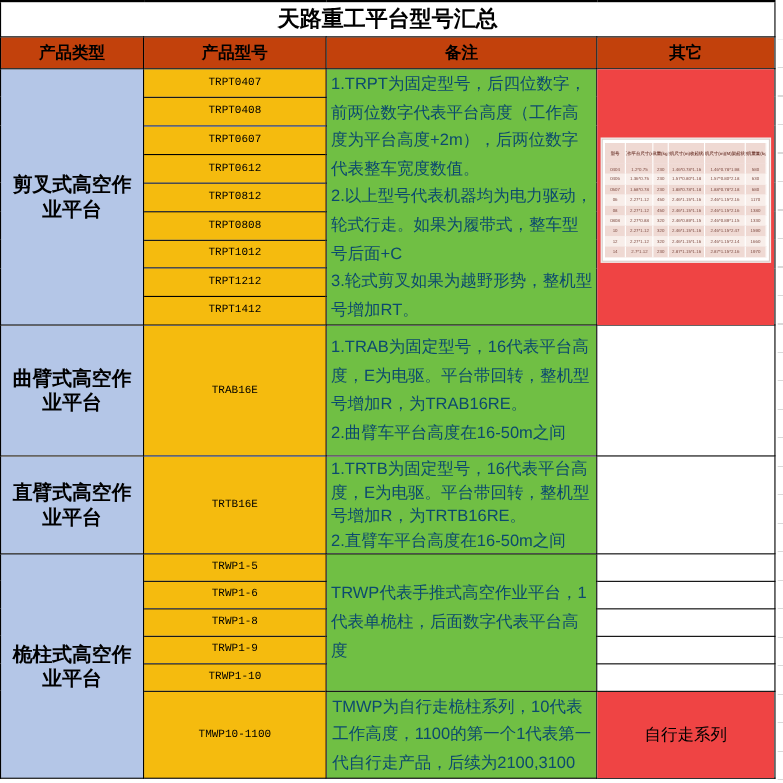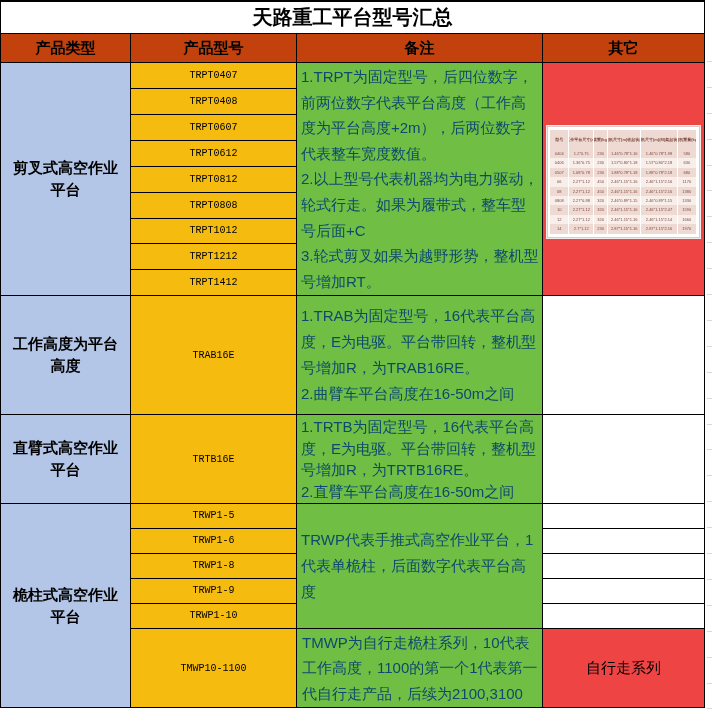--- a/index.html
+++ b/index.html
@@ -13,21 +13,21 @@
   }
   table.main td{border:1px solid #000;overflow:hidden;}
   tr.title-row td{
     height:29px;background:#fff;text-align:center;font-weight:bold;font-size:20px;
     border-top:2px solid #000;
   }
   tr.header-row td{
     height:26px;background:#c2410c;text-align:center;font-weight:bold;font-size:15px;
   }
   td.type{
-    background:#B4C6E7;text-align:center;font-weight:bold;font-size:15px;
+    background:#B4C6E7;text-align:center;font-weight:bold;font-size:18px;
     padding:0 7px;line-height:22px;
   }
   td.model{
     background:#F5BB0E;text-align:center;
     font-family:"Liberation Mono","DejaVu Sans Mono",monospace;
     font-size:10px;height:24px;padding:0;
   }
   td.remark{
     background:#70BF44;color:#0c4a6e;font-size:15px;text-align:left;
     vertical-align:middle;padding:1px 2px 1px 4px;white-space:pre-line;
@@ -196,21 +196,21 @@
           <td class="model">TRPT1012</td>
         </tr>
     <tr class="mrow">
           <td class="model">TRPT1212</td>
         </tr>
     <tr class="mrow">
           <td class="model">TRPT1412</td>
         </tr>
 
     <tr style="height:119px;">
-      <td class="type">工作高度为平台高度</td>
+      <td class="type">曲臂式高空作业平台</td>
       <td class="model">TRAB16E</td>
       <td class="remark lh-b">1.TRAB为固定型号，16代表平台高度，E为电驱。平台带回转，整机型号增加R，为TRAB16RE。
 2.曲臂车平台高度在16-50m之间</td>
       <td class="other-empty"></td>
     </tr>
 
     <tr style="height:85px;">
       <td class="type">直臂式高空作业平台</td>
       <td class="model">TRTB16E</td>
       <td class="remark lh-c">1.TRTB为固定型号，16代表平台高度，E为电驱。平台带回转，整机型号增加R，为TRTB16RE。

